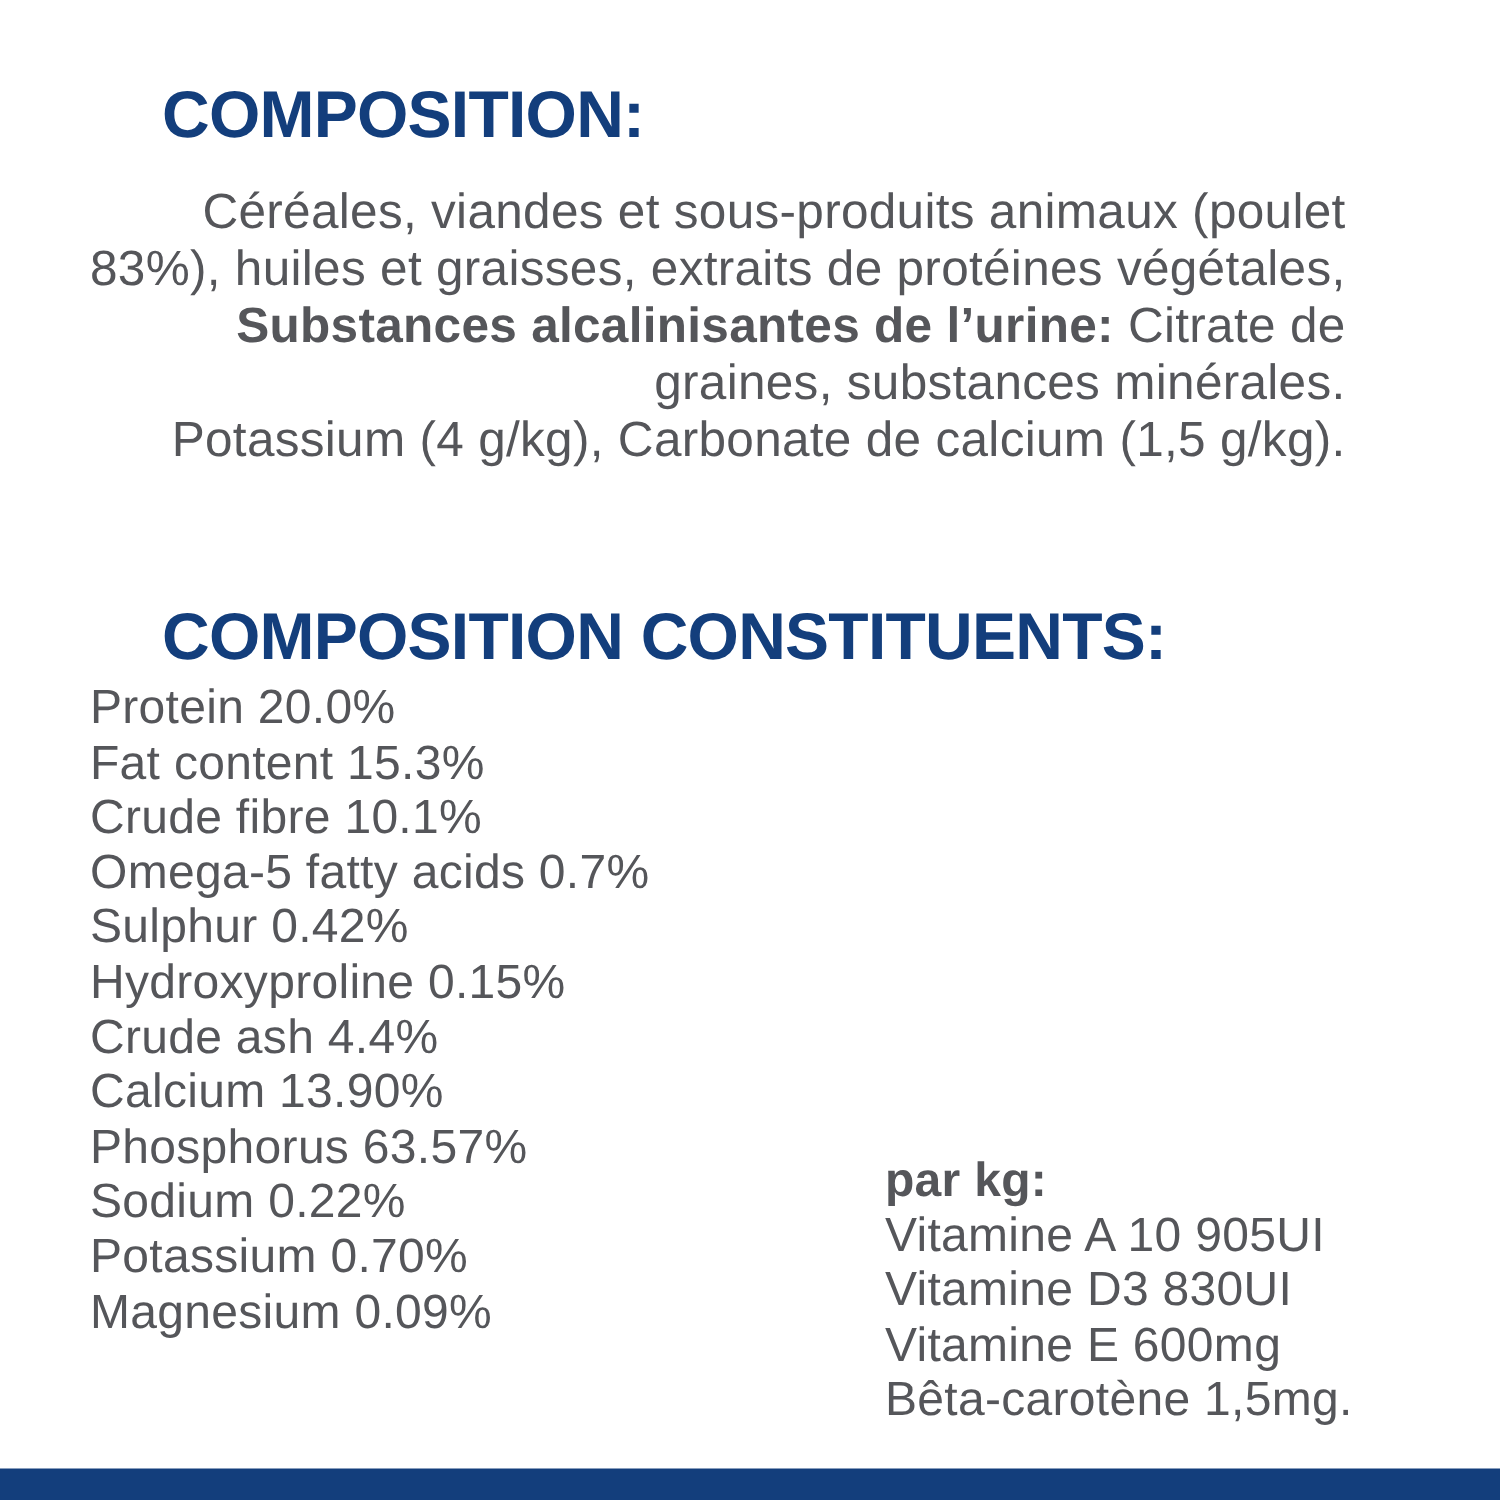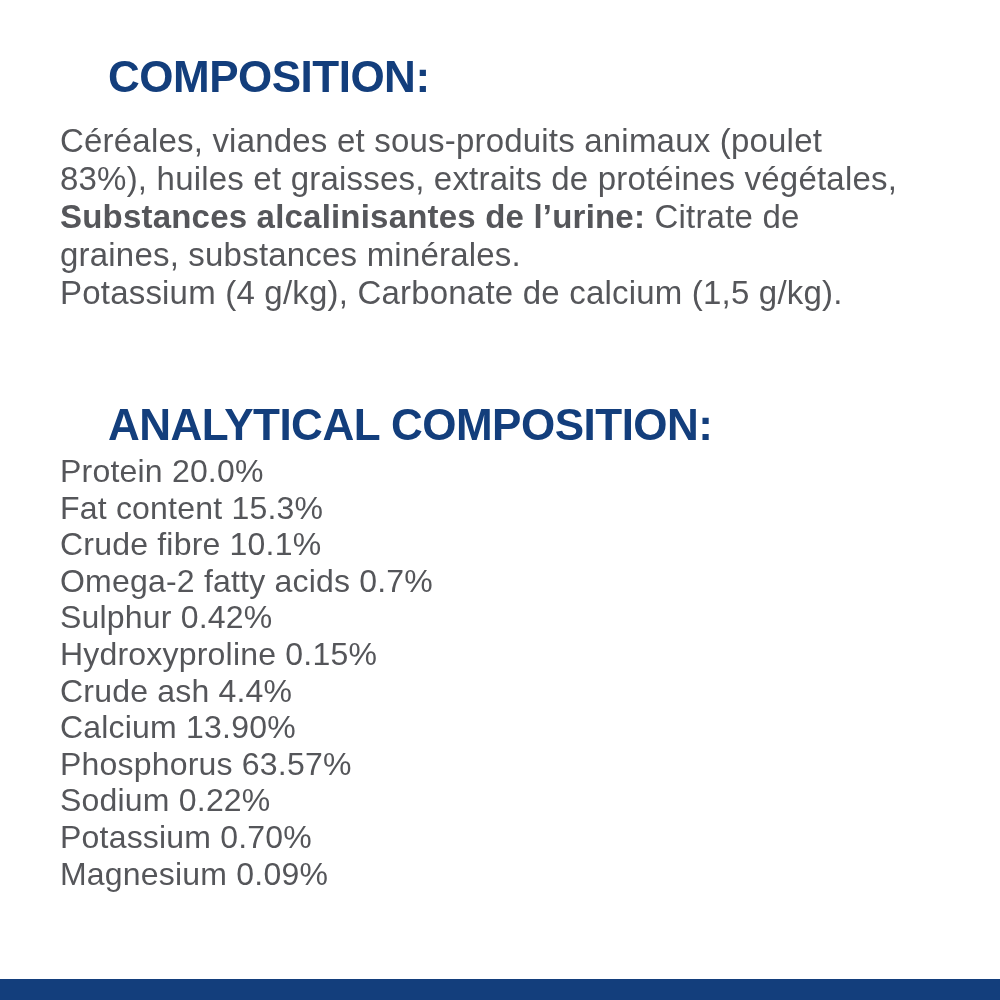--- a/index.html
+++ b/index.html
@@ -29,20 +29,21 @@
     color: #55565a;
     font-size: 33px;
     line-height: 38px;
     letter-spacing: 0.2px;
     white-space: nowrap;
   }
   #composition-paragraph {
     position: absolute;
     left: 60px;
     top: 122px;
+    text-align: right;
   }
   #composition-paragraph .bold-label { font-weight: 700; }
 
   #constituents-list {
     position: absolute;
     left: 60px;
     top: 453px;
     color: #55565a;
     font-size: 32px;
     line-height: 36.6px;
@@ -78,33 +79,40 @@
   <div id="composition-heading" class="section-heading">COMPOSITION:</div>
 
   <div id="composition-paragraph" class="body-text">
     <div>Céréales, viandes et sous-produits animaux (poulet</div>
     <div>83%), huiles et graisses, extraits de protéines végétales,</div>
     <div><span class="bold-label">Substances alcalinisantes de l’urine:</span><span> Citrate de</span></div>
     <div>graines, substances minérales.</div>
     <div>Potassium (4 g/kg), Carbonate de calcium (1,5 g/kg).</div>
   </div>
 
-  <div id="analytical-heading" class="section-heading">ANALYTICAL COMPOSITION:</div>
+  <div id="analytical-heading" class="section-heading">COMPOSITION CONSTITUENTS:</div>
 
   <div id="constituents-list">
     <div>Protein 20.0%</div>
     <div>Fat content 15.3%</div>
     <div>Crude fibre 10.1%</div>
-    <div>Omega-2 fatty acids 0.7%</div>
+    <div>Omega-5 fatty acids 0.7%</div>
     <div>Sulphur 0.42%</div>
     <div>Hydroxyproline 0.15%</div>
     <div>Crude ash 4.4%</div>
     <div>Calcium 13.90%</div>
     <div>Phosphorus 63.57%</div>
     <div>Sodium 0.22%</div>
     <div>Potassium 0.70%</div>
     <div>Magnesium 0.09%</div>
   </div>
 
+  <div id="per-kg-block">
+    <div class="bold-label">par kg:</div>
+    <div>Vitamine A 10 905UI</div>
+    <div>Vitamine D3 830UI</div>
+    <div>Vitamine E 600mg</div>
+    <div>Bêta-carotène 1,5mg.</div>
+  </div>
 
   <div id="bottom-bar"></div>
 
 </div>
 
 </body></html>

